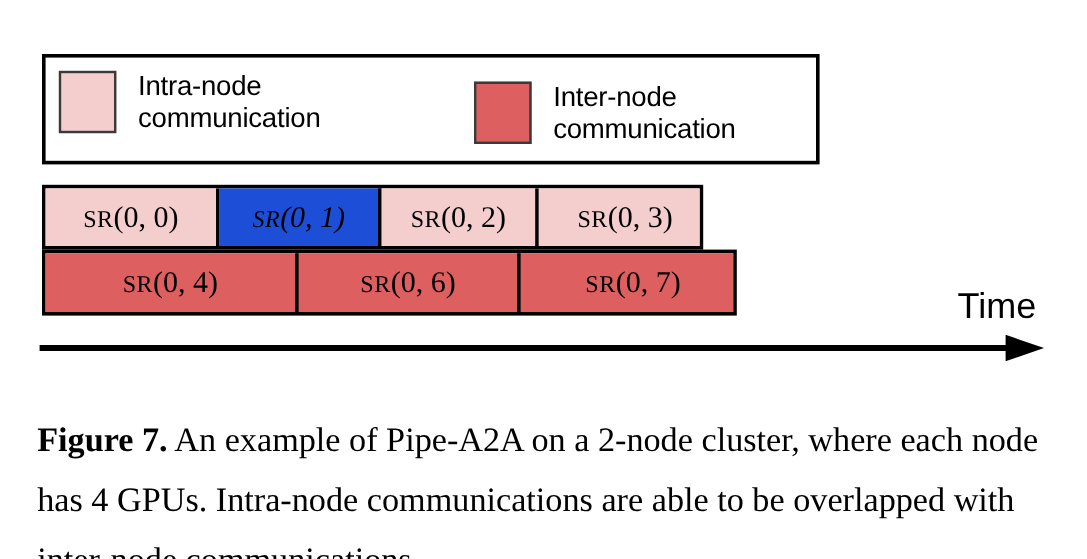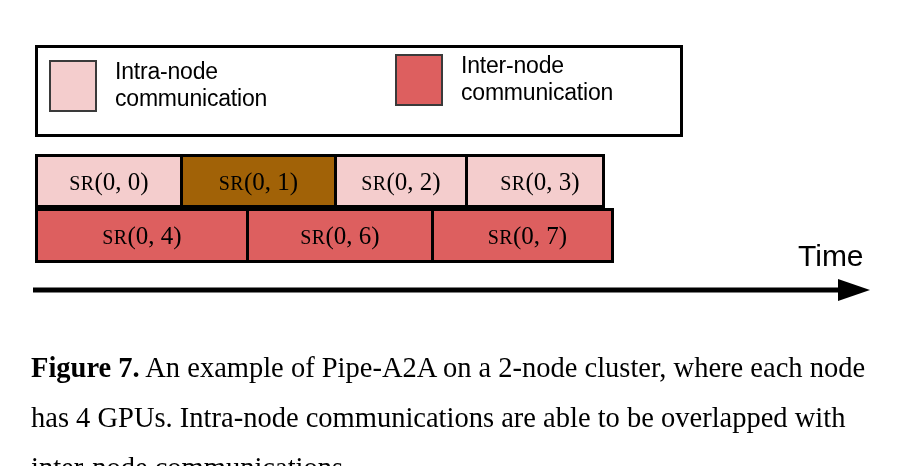--- a/index.html
+++ b/index.html
@@ -23,24 +23,24 @@
     top: 45px;
     width: 648px;
     height: 92px;
     border: 3px solid #000000;
     background: #ffffff;
     box-sizing: border-box;
   }
   .legend-entry {
     position: absolute;
     display: flex;
-    align-items: flex-end;
+    align-items: center;
   }
   #legend-entry-intra { left: 11px;  top: 10px; }
-  #legend-entry-inter { left: 357px; top: 4px; }
+  #legend-entry-inter { left: 357px; top: 19px; }
 
   .legend-swatch {
     width: 48px;
     height: 52px;
     border: 2px solid #3a3a3a;
     box-sizing: border-box;
     flex: 0 0 auto;
   }
   .legend-label {
     margin-left: 18px;
@@ -146,21 +146,21 @@
     <span class="legend-label">Inter-node
 communication</span>
   </div>
 
 </div>
 
 <div class="row" id="row-intra">
     <div class="cell" style="width: 145px; background: rgb(244, 205, 205);">
       <span class="cell-text"><span class="sc">SR</span><span>(0, 0)</span></span>
     </div>
-    <div class="cell" style="width: 154px; background: #a16207;">
+    <div class="cell" style="width: 135px; background: #1d4ed8; font-style: italic;">
       <span class="cell-text"><span class="sc">SR</span><span>(0, 1)</span></span>
     </div>
     <div class="cell" style="width: 131px; background: rgb(244, 205, 205);">
       <span class="cell-text"><span class="sc">SR</span><span>(0, 2)</span></span>
     </div>
     <div class="cell" style="width: 134px; background: rgb(244, 205, 205);">
       <span class="cell-text"><span class="sc">SR</span><span>(0, 3)</span></span>
     </div>
   </div>
 <div class="row" id="row-inter">

